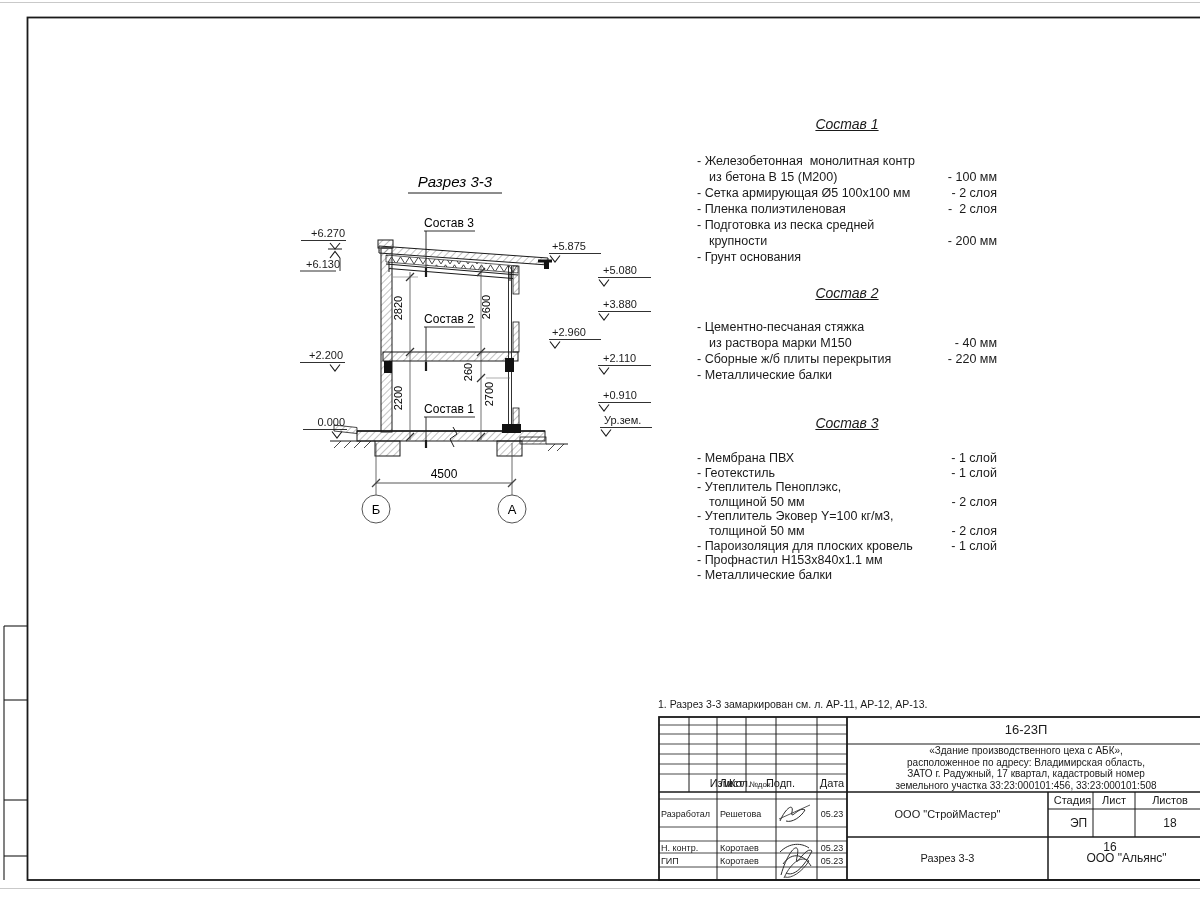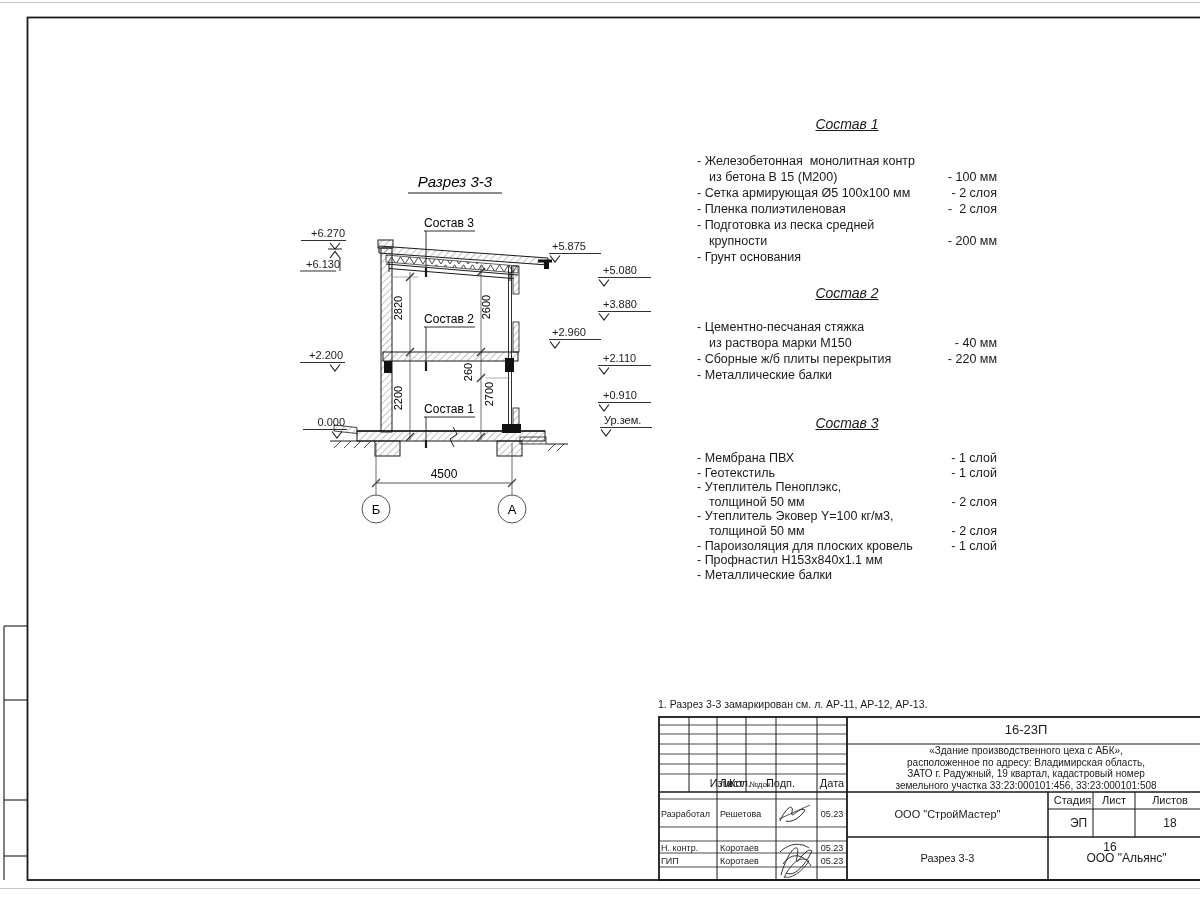--- a/index.html
+++ b/index.html
@@ -339,21 +339,21 @@
         <span class="t">- Металлические балки</span>
         <span class="v"></span>
       </div>
   </div>
 
   <div class="t-abs tb-big ctr" style="left:847px;top:722px;width:358px;">16-23П</div>
 
   <div class="t-abs tb-desc ctr" style="left:852px;top:745px;width:348px;">
     <div>«Здание производственного цеха с АБК»,</div>
     <div>расположенное по адресу: Владимирская область,</div>
-    <div>ЗАТО г. Радужный, 19 квартал, кадастровый номер</div>
+    <div>ЗАТО г. Радужный, 17 квартал, кадастровый номер</div>
     <div>земельного участка 33:23:000101:456, 33:23:000101:508</div>
   </div>
 
   <div class="t-abs tb ctr" style="left:658px;top:777px;width:31px;padding-left:48px;">Изм.</div>
   <div class="t-abs tb ctr" style="left:689px;top:777px;width:28px;padding-left:37px;">Кол.</div>
   <div class="t-abs tb ctr" style="left:717px;top:777px;width:29px;">Лист</div>
   <div class="t-abs tb-xs ctr" style="left:746px;top:780px;width:30px;">№док.</div>
   <div class="t-abs tb ctr" style="left:760px;top:777px;width:41px;">Подп.</div>
   <div class="t-abs tb ctr" style="left:817px;top:777px;width:30px;">Дата</div>
 

